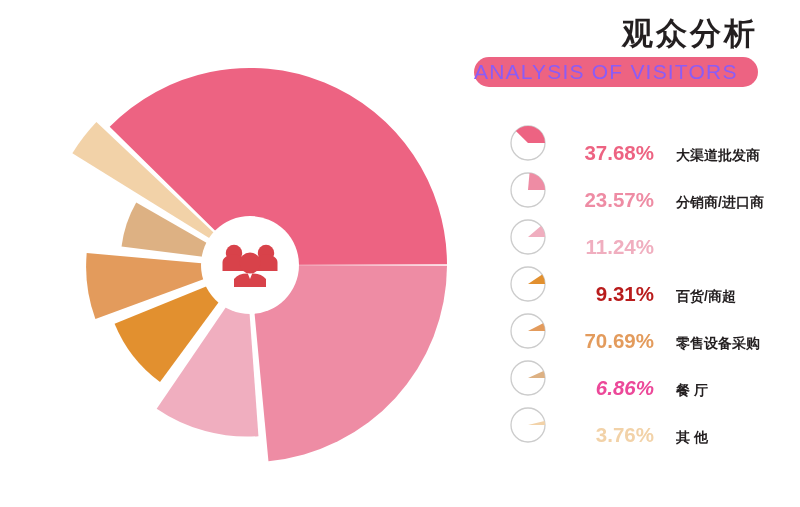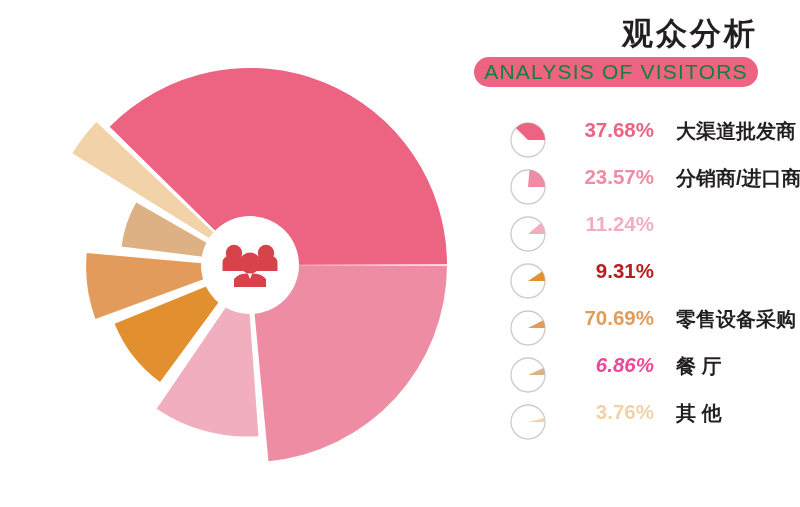--- a/index.html
+++ b/index.html
@@ -47,23 +47,23 @@
     background: #ED6382;
     border-radius: 15px;
   }
   #title-en {
     position: absolute;
     left: 474px;
     top: 57px;
     width: 284px;
     height: 40px;
     line-height: 30px;
-    text-align: center;
+    text-align: left;
     font-size: 21px;
-    color: #15803d;
+    color: #8b5cf6;
     letter-spacing: 1.2px;
     white-space: nowrap;
   }
 
   
   #chart-area {
     position: absolute;
     left: 0;
     top: 40px;
     width: 500px;
@@ -77,40 +77,40 @@
   #legend {
     position: absolute;
     left: 500px;
     top: 118px;
     width: 300px;
   }
   .legend-row {
     position: relative;
     height: 47px;
     display: flex;
-    align-items: flex-start;
+    align-items: flex-end;
   }
   .legend-icon {
     width: 44px;
     height: 44px;
     flex: 0 0 44px;
     margin-left: 6px;
   }
   .legend-pct {
     flex: 0 0 104px;
     text-align: right;
     font-size: 20.5px;
     font-weight: bold;
     padding-right: 6px;
     white-space: nowrap;
   }
   .legend-label {
     flex: 1 1 auto;
     padding-left: 16px;
-    font-size: 20px;
+    font-size: 14px;
     font-weight: bold;
     color: #231f20;
     white-space: nowrap;
   }
 </style>
 </head>
 <body>
 
 <div id="page">
 
@@ -174,20 +174,21 @@
           <path d="M 22 22 L 34.933835887215686 10.96750756888673 A 17 17 0 0 1 39 22 Z" fill="#F0AEBF"></path>
         </svg>
         <div class="legend-pct" style="color: rgb(240, 174, 191);">11.24%</div>
       </div>
       <div class="legend-row">
         <svg class="legend-icon" viewBox="0 0 44 44">
           <circle cx="22" cy="22" r="17" fill="#ffffff" stroke="#CCCCCC" stroke-width="1.3"></circle>
           <path d="M 22 22 L 36.173438214434015 12.613112913131344 A 17 17 0 0 1 39 22 Z" fill="#E2902F"></path>
         </svg>
         <div class="legend-pct" style="color: #b91c1c;">9.31%</div>
+        <div class="legend-label">百货/商超</div>
       </div>
       <div class="legend-row">
         <svg class="legend-icon" viewBox="0 0 44 44">
           <circle cx="22" cy="22" r="17" fill="#ffffff" stroke="#CCCCCC" stroke-width="1.3"></circle>
           <path d="M 22 22 L 37.10812563254679 14.206121641237747 A 17 17 0 0 1 39 22 Z" fill="#E39B5C"></path>
         </svg>
         <div class="legend-pct" style="color: rgb(227, 155, 92);">70.69%</div>
         <div class="legend-label">零售设备采购</div>
       </div>
       <div class="legend-row">

